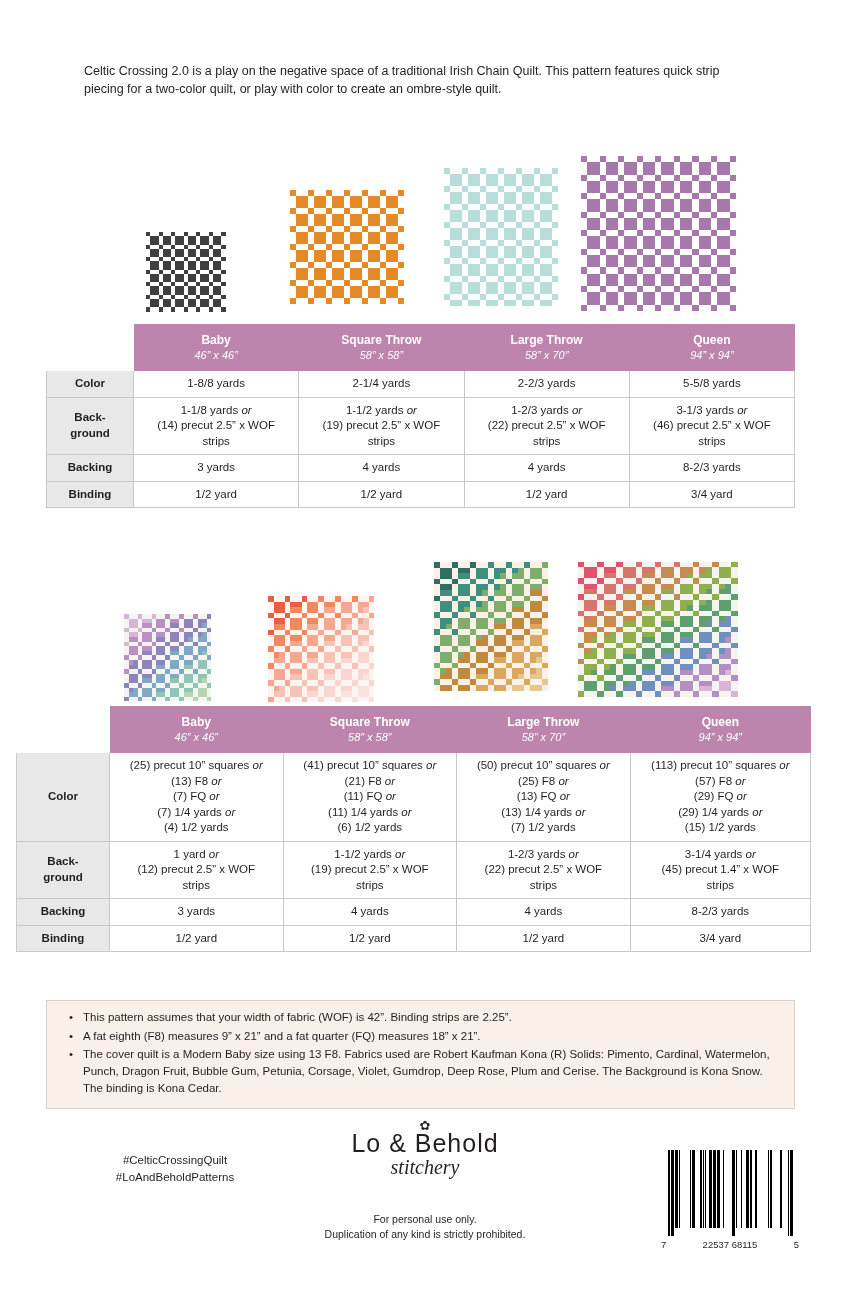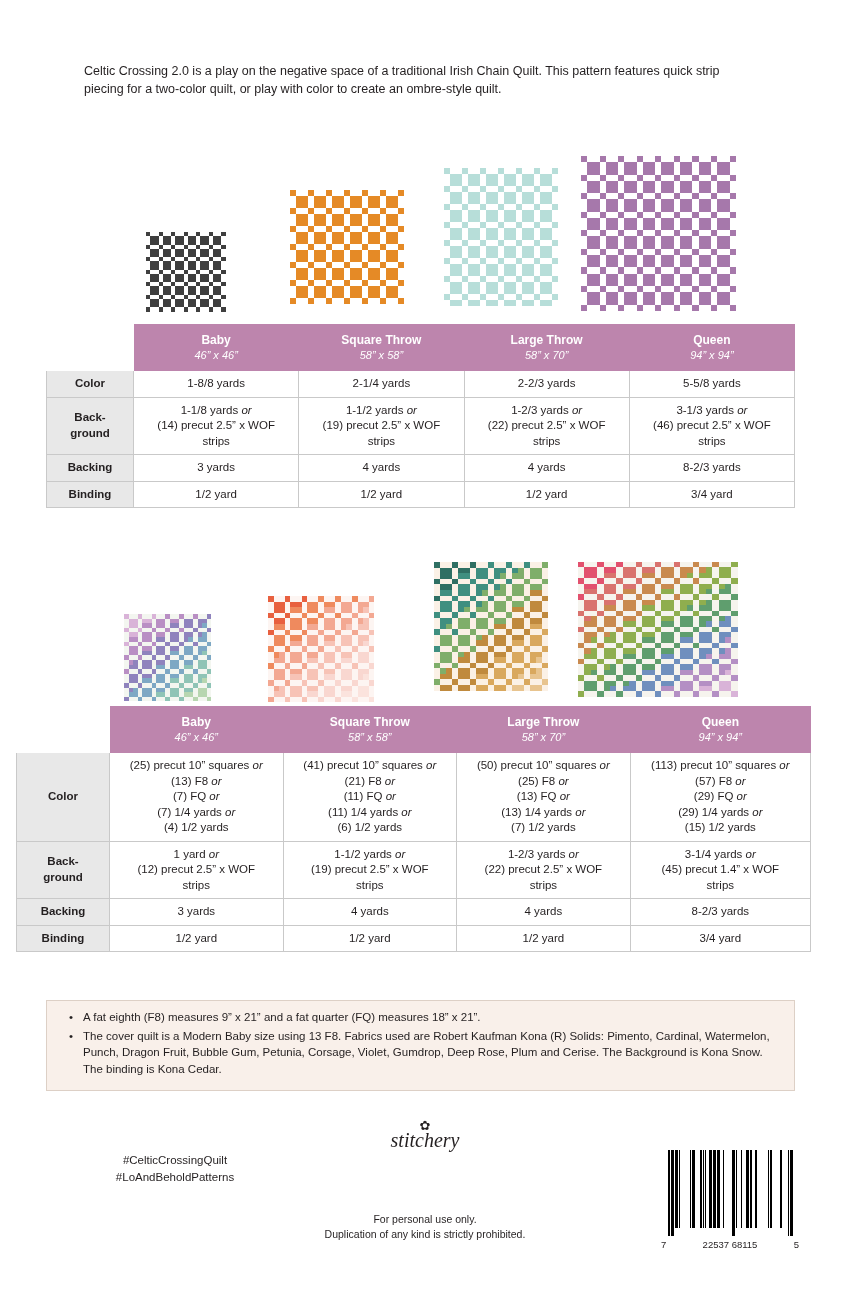--- a/index.html
+++ b/index.html
@@ -3948,32 +3948,34 @@
         <td><span>1/2 yard</span></td>
         <td><span>1/2 yard</span></td>
         <td><span>1/2 yard</span></td>
         <td><span>3/4 yard</span></td>
       </tr>
     </tbody>
   </table>
 
   <div class="notes">
     <ul>
+      <li>This pattern assumes that your width of fabric (WOF) is 42”. Binding strips are 2.25”.</li>
       <li>A fat eighth (F8) measures 9” x 21” and a fat quarter (FQ) measures 18” x 21”.</li>
       <li>The cover quilt is a Modern Baby size using 13 F8. Fabrics used are Robert Kaufman Kona (R) Solids: Pimento, Cardinal, Watermelon, Punch, Dragon Fruit, Bubble Gum, Petunia, Corsage, Violet, Gumdrop, Deep Rose, Plum and Cerise. The Background is Kona Snow. The binding is Kona Cedar.</li>
     </ul>
   </div>
 
   <div class="hashtags">
     <div>#CelticCrossingQuilt</div>
     <div>#LoAndBeholdPatterns</div>
   </div>
 
   <div class="logo-wrap">
     <div class="leaf">✿</div>
+    <div class="logo-main">Lo &amp; Behold</div>
     <div class="logo-sub">stitchery</div>
   </div>
 
   <div class="copyright">
     <div>For personal use only.</div>
     <div>Duplication of any kind is strictly prohibited.</div>
   </div>
 
 
   <div class="barcode-wrap">

